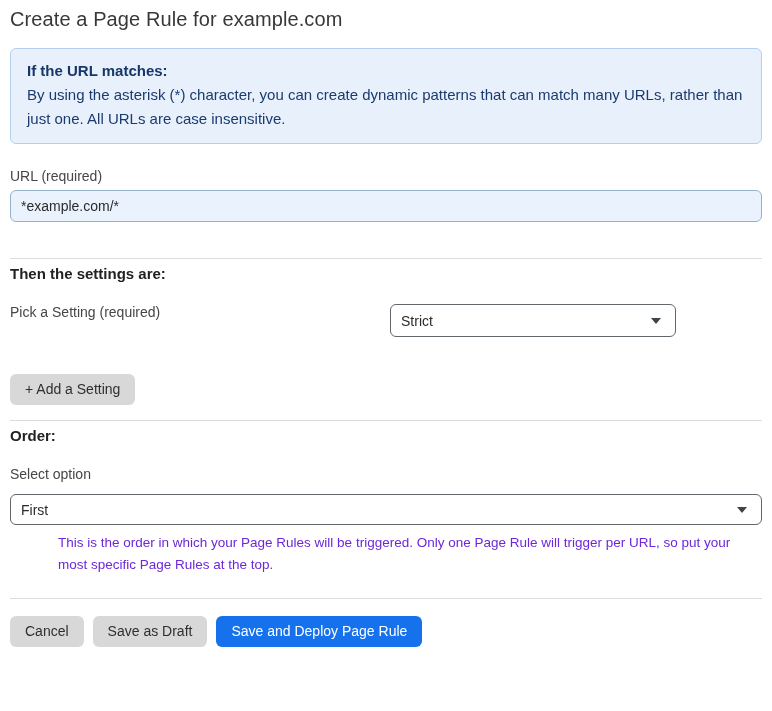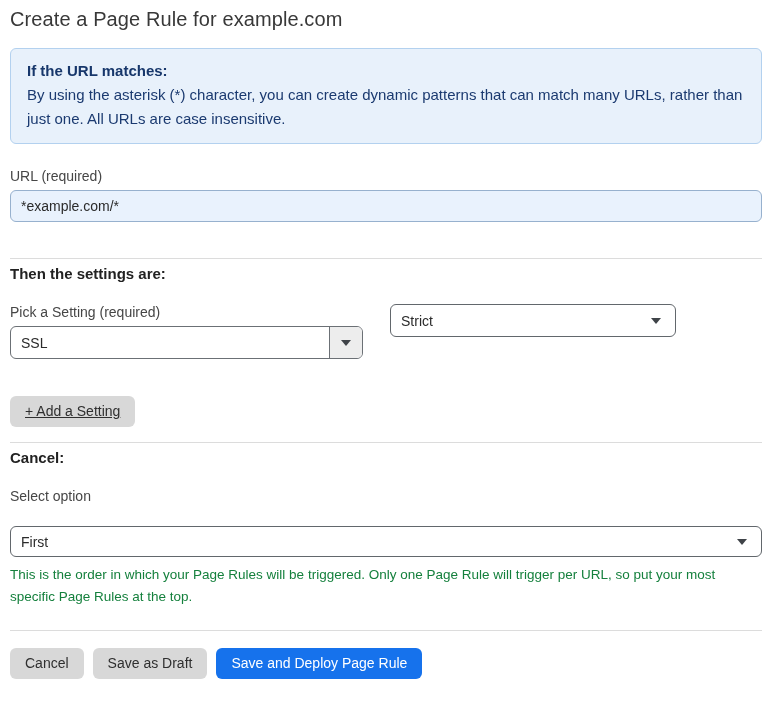--- a/index.html
+++ b/index.html
@@ -140,39 +140,40 @@
     border-radius: 6px;
     font-family: "Liberation Sans", sans-serif;
     font-size: 14px;
     padding: 8px 15px;
     cursor: pointer;
     line-height: 15px;
   }
   .btn-gray { background: #d8d8d8; color: #2f2f2f; }
   .btn-blue { background: #1672ec; color: #ffffff; }
 
-  .add-setting-btn { margin-top: 37px; margin-bottom: 15px; text-decoration: underline; }
+  .add-setting-btn { margin-top: 37px; margin-bottom: 15px; }
 
   .order-help {
     font-size: 13.5px;
-    color: #15803d;
+    color: #6d28d9;
     line-height: 22px;
     margin-top: 7px;
     margin-bottom: 22px;
     max-width: 740px;
+    margin-left: 48px;
   }
 
   .footer-actions {
     margin-top: 17px;
     display: flex;
     gap: 9px;
     align-items: center;
   }
   .order-select-wrap { margin-bottom: 1px; }
-  .order-block .field-label { margin-bottom: 22px; }
+  .order-block .field-label { margin-bottom: 12px; }
 </style>
 </head>
 <body>
 
 
 
 <h1 class="page-title">Create a Page Rule for example.com</h1>
 
 <div class="info-box">
   <div class="info-heading">If the URL matches:</div>
@@ -182,41 +183,35 @@
 <label class="field-label">URL (required)</label>
 <input class="url-input" type="text" value="*example.com/*" style="">
 
 <hr class="divider">
 
 <h2 class="section-heading">Then the settings are:</h2>
 
 <div class="settings-row">
   <div class="settings-col-1">
     <label class="field-label">Pick a Setting (required)</label>
-    <div class="select-split">
-      <span class="select-value">SSL</span>
-      <span class="caret-box">
-        <span class="caret"></span>
-      </span>
-    </div>
   </div>
   <div class="settings-col-2">
     <div class="select-plain">
       <span>Strict</span>
       <span class="caret"></span>
     </div>
   </div>
 </div>
 
 <button class="btn btn-gray add-setting-btn">+ Add a Setting</button>
 
 <hr class="divider">
 
 <div class="order-block">
-  <h2 class="section-heading">Cancel:</h2>
+  <h2 class="section-heading">Order:</h2>
   <label class="field-label">Select option</label>
   <div class="select-plain full-width order-select-wrap">
     <span>First</span>
     <span class="caret"></span>
   </div>
   <p class="order-help">This is the order in which your Page Rules will be triggered. Only one Page Rule will trigger per URL, so put your most specific Page Rules at the top.</p>
 </div>
 
 <hr class="divider">
 

